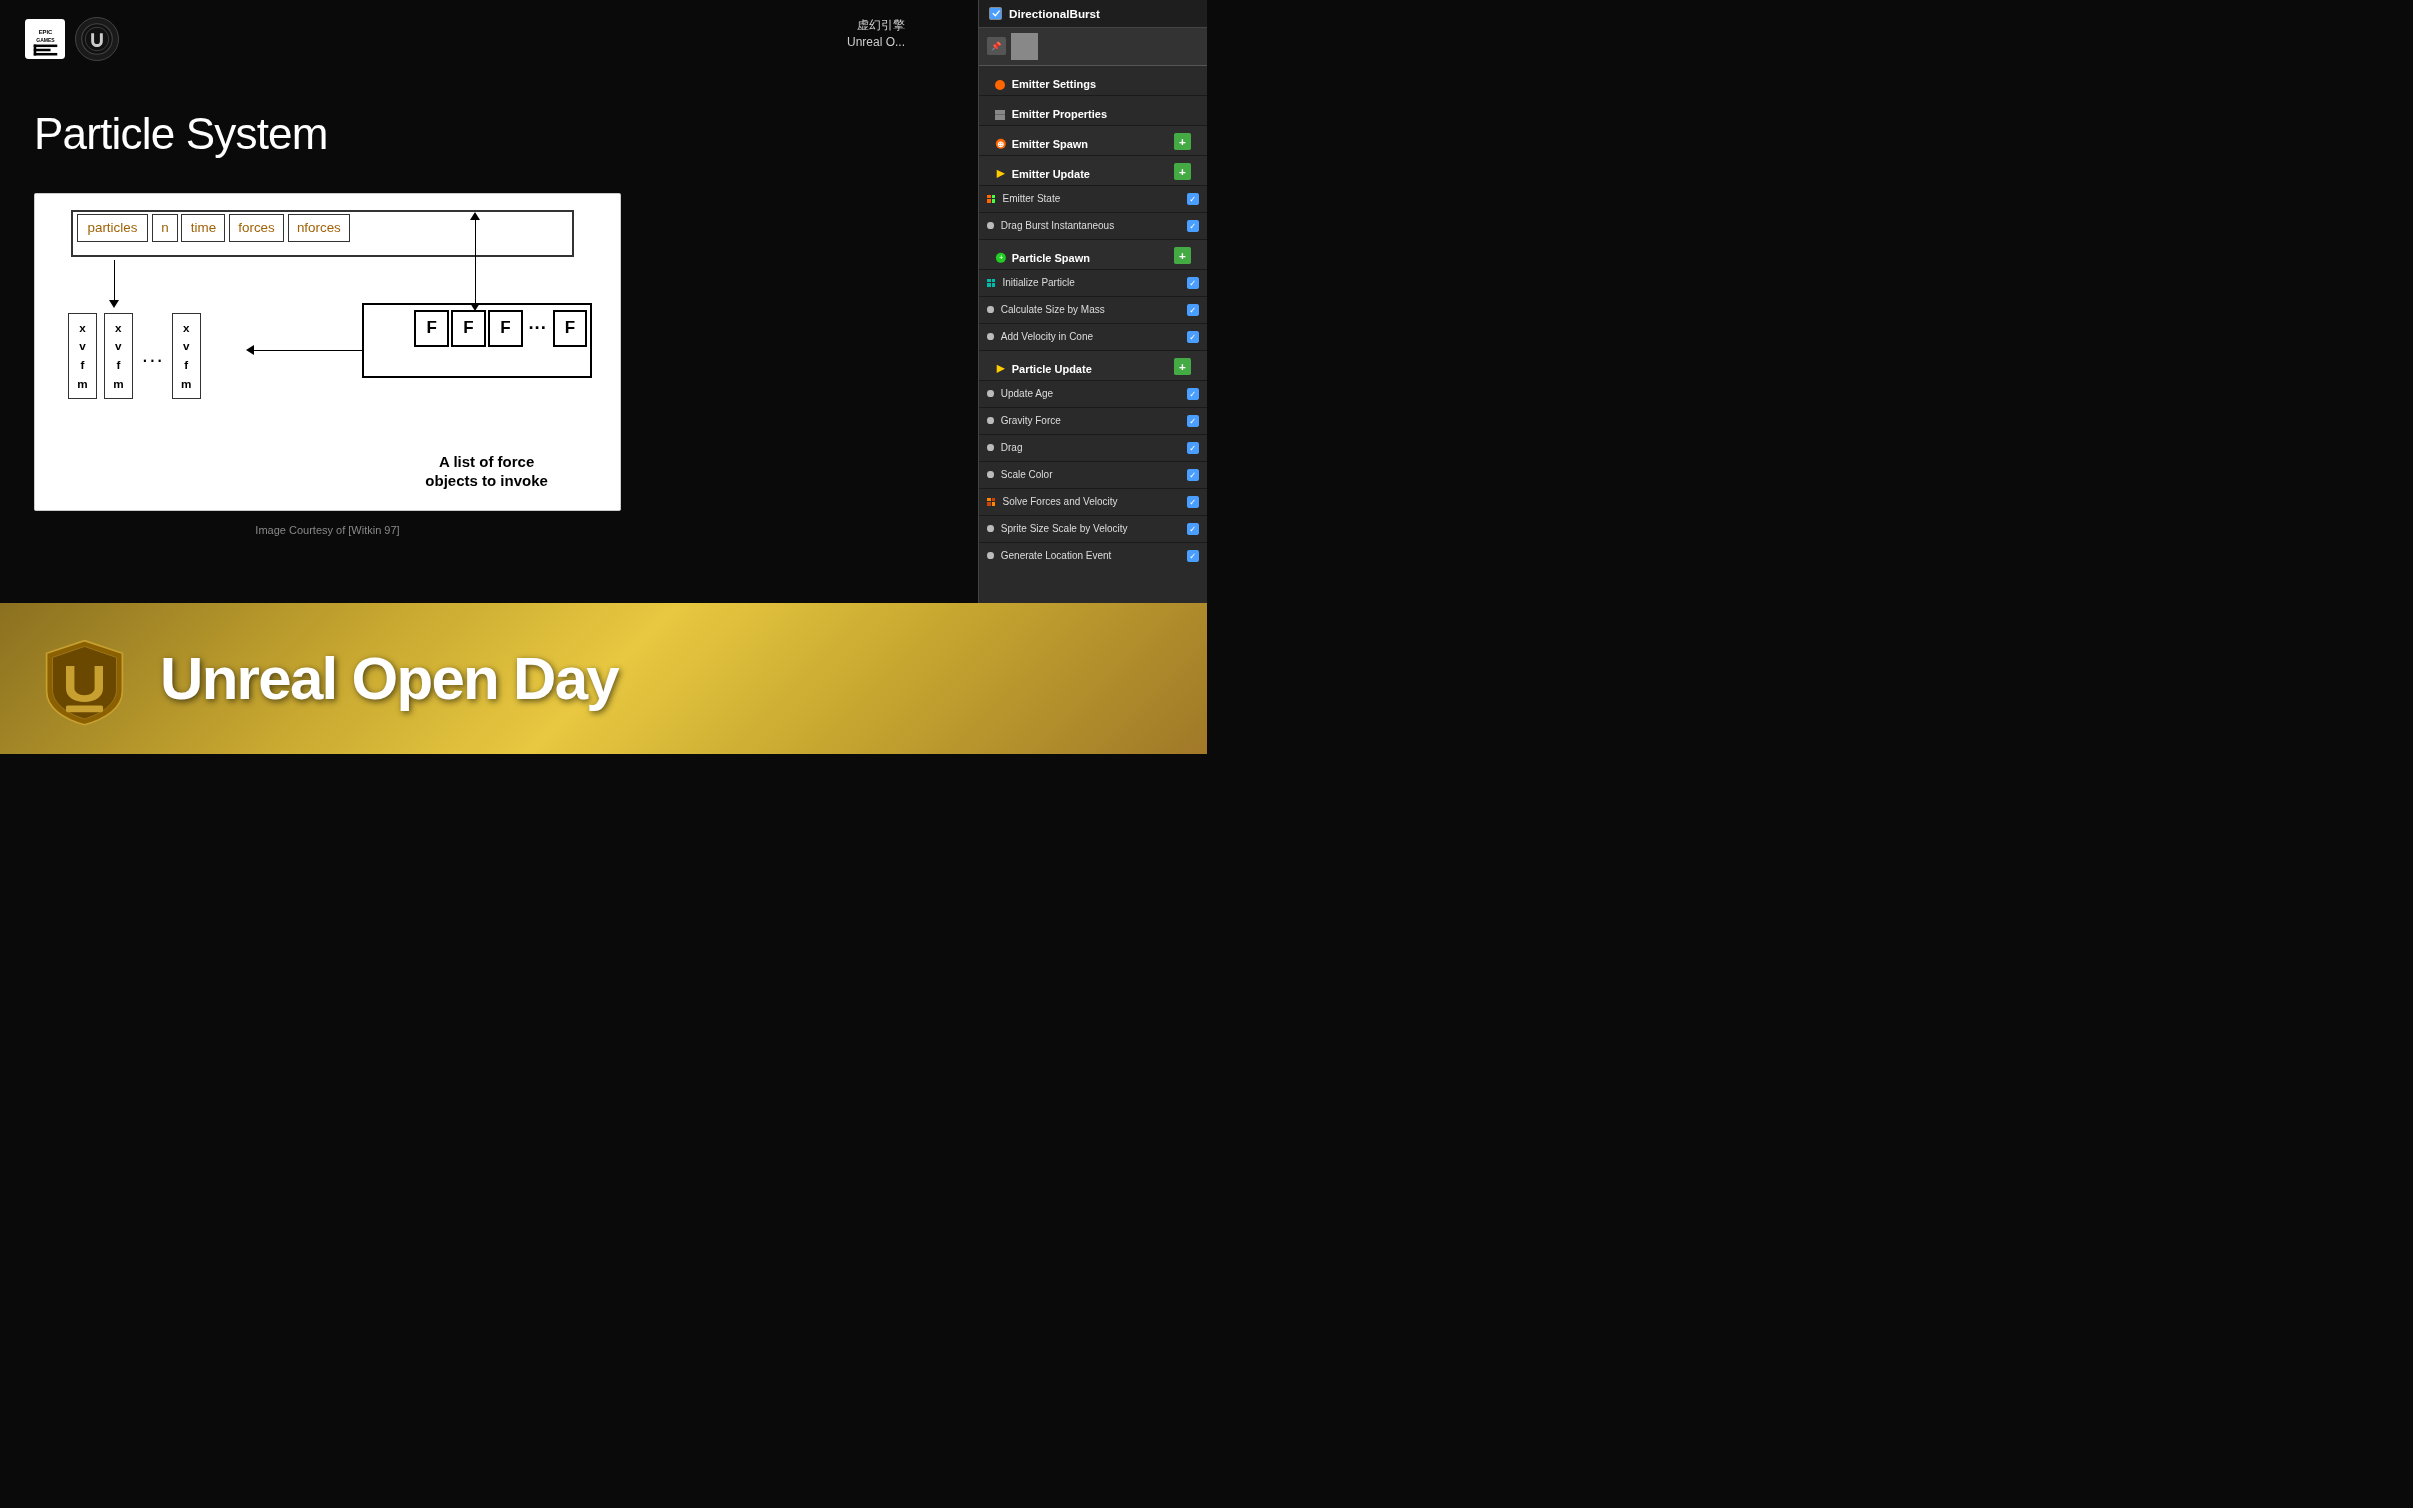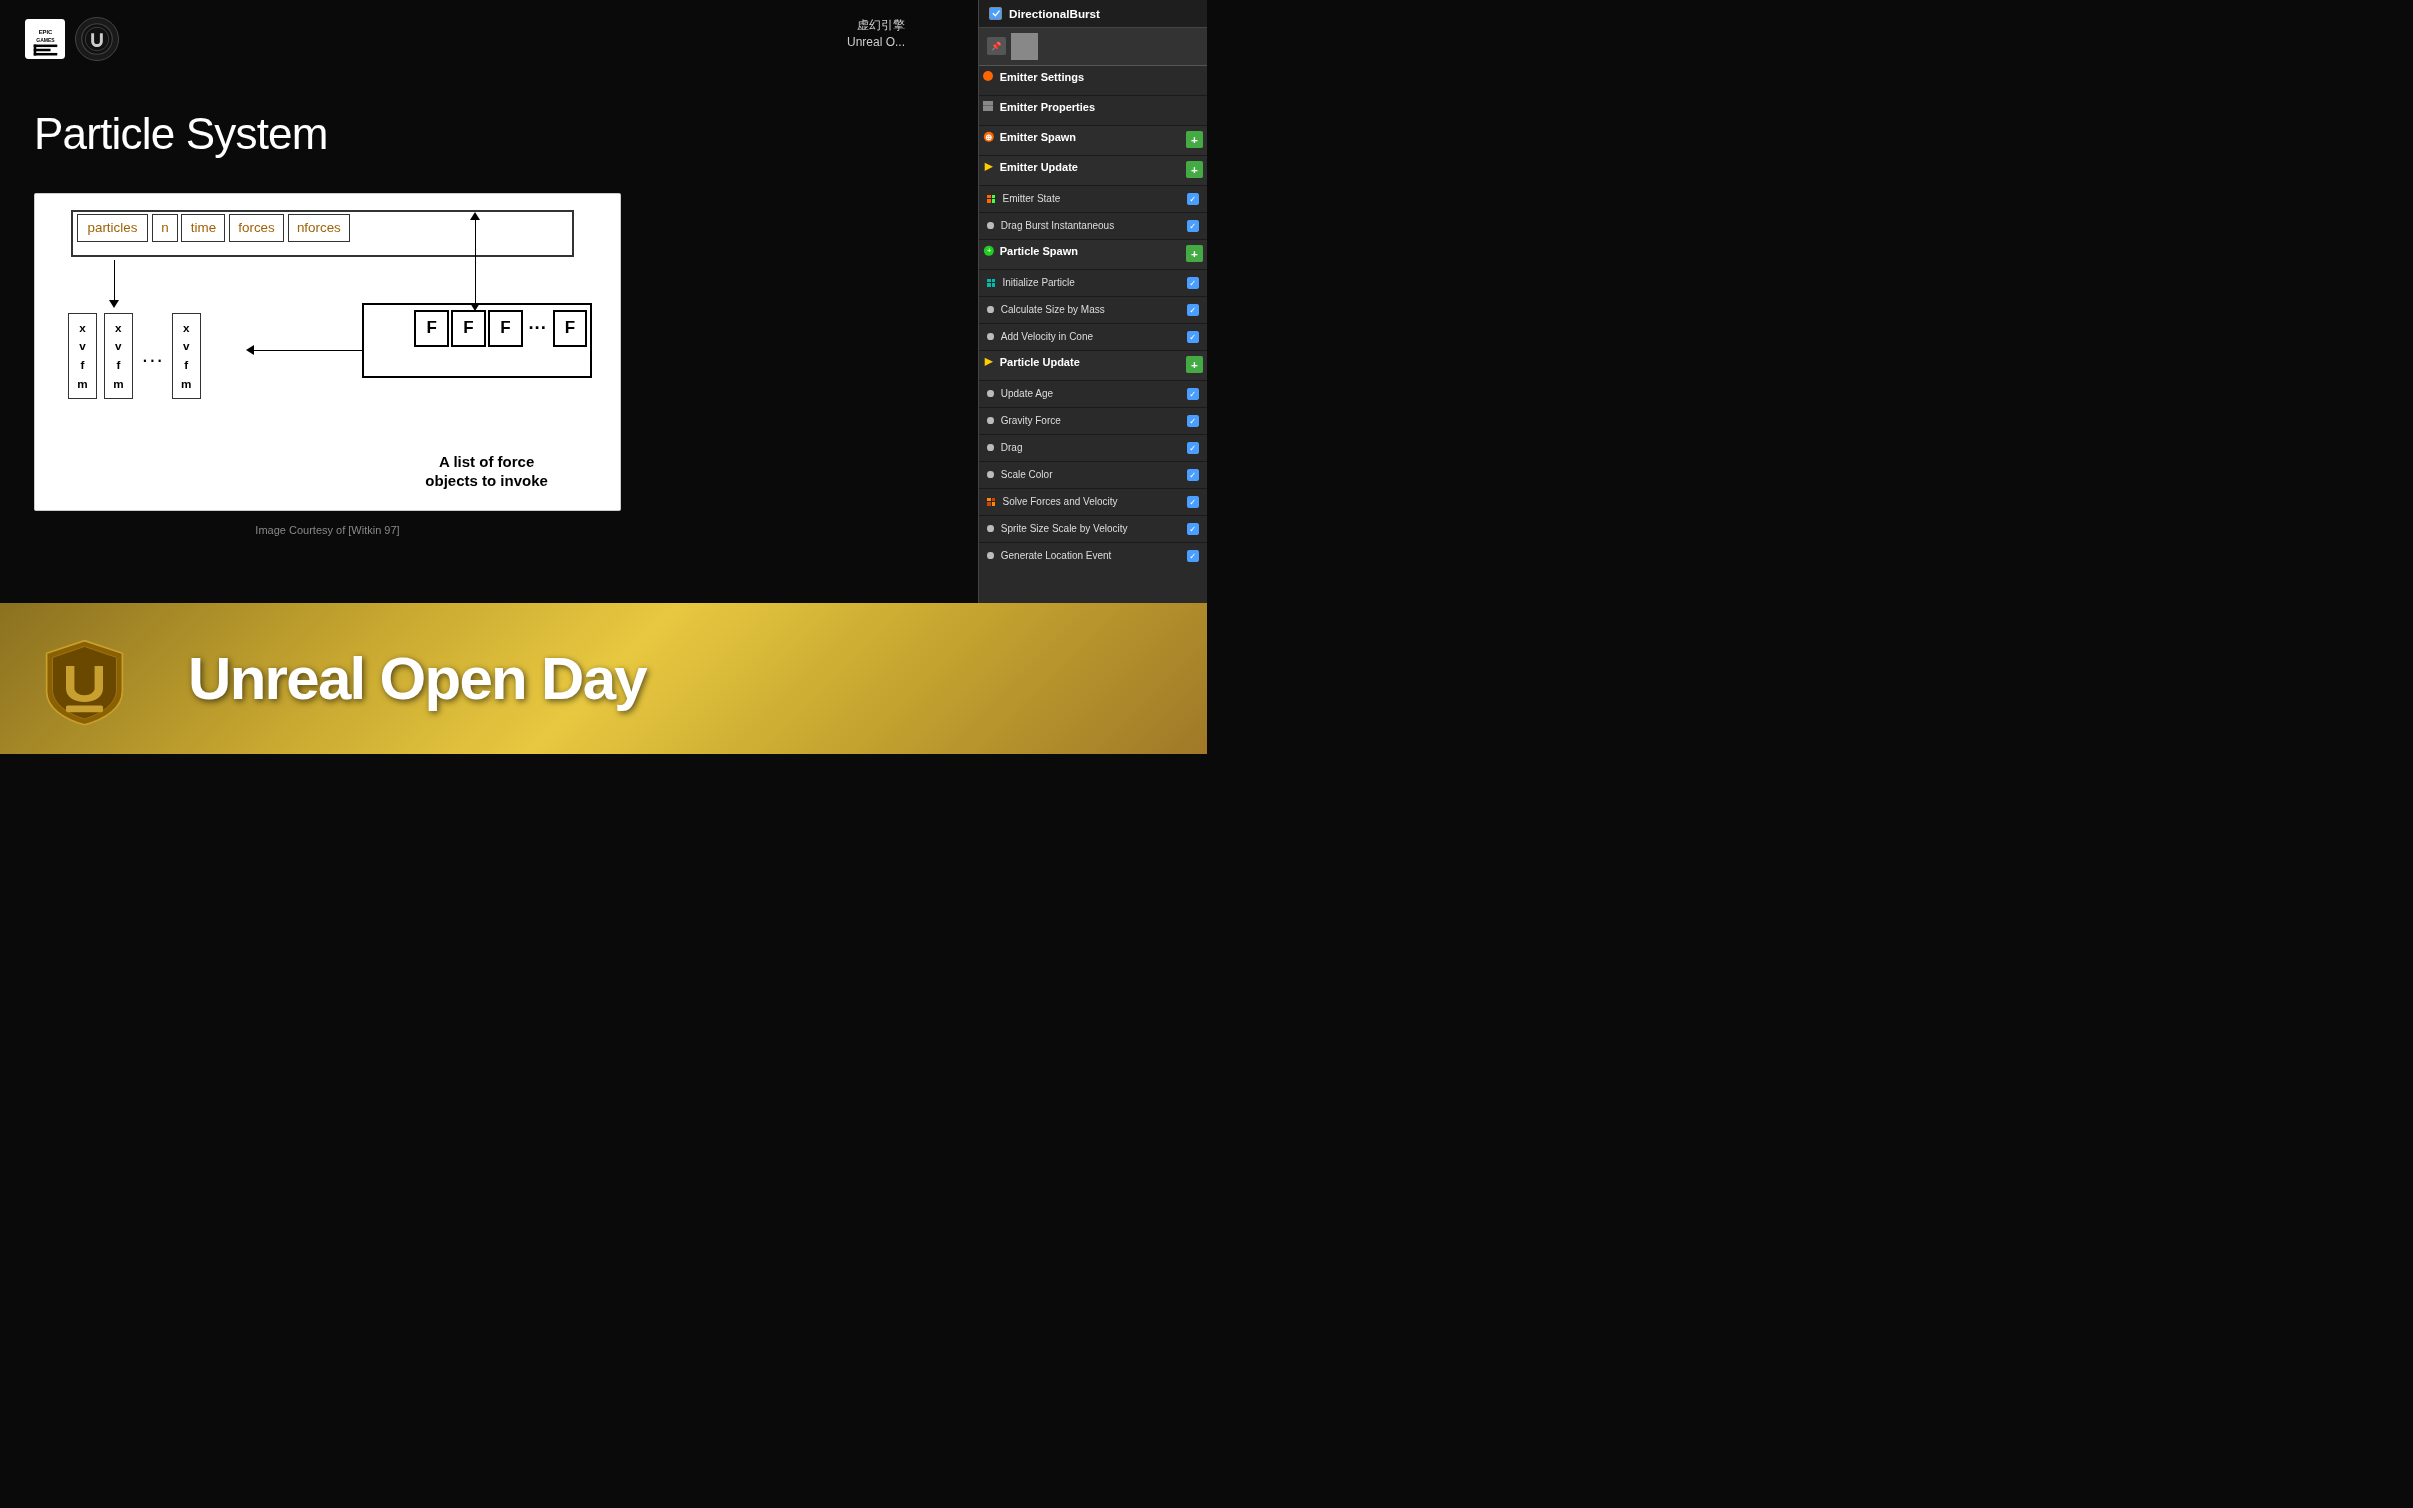--- a/index.html
+++ b/index.html
@@ -186,22 +186,22 @@
       display: flex;
       align-items: center;
       padding: 4.2px 8.4px;
       cursor: pointer;
       border-bottom: 0.8px solid #1a1a1a;
       min-height: 27px;
     }
 
     .section-header {
       display: flex;
-      align-items: flex-start;
-      padding: 5px 4px;
+      align-items: flex-end;
+      padding: 5px 16px;
       min-height: 30px;
       border-bottom: 0.8px solid #1a1a1a;
       cursor: pointer;
     }
 
     .section-label {
       color: #ddd;
       font-size: 10px;
       flex: 1;
     }
@@ -542,18 +542,18 @@
       <path d="M50 5 L95 20 L95 65 C95 85 75 98 50 105 C25 98 5 85 5 65 L5 20 Z" fill="#8B6000" stroke="#C8A030" stroke-width="2"></path>
       <path d="M50 12 L88 25 L88 63 C88 80 70 92 50 98 C30 92 12 80 12 63 L12 25 Z" fill="#6B4800" stroke="#A07820" stroke-width="1"></path>
 
       <path d="M28 35 L28 62 C28 72 38 78 50 78 C62 78 72 72 72 62 L72 35 L62 35 L62 62 C62 66 57 70 50 70 C43 70 38 66 38 62 L38 35 Z" fill="#C8A030"></path>
 
       <rect x="28" y="82" width="44" height="8" fill="#C8A030" rx="2"></rect>
     </g>
   </svg>
 
   <div class="banner-text">
-    <div style="display:flex; align-items:flex-start; flex-wrap:wrap;margin-left:28px;">
+    <div style="display:flex; align-items:flex-start; flex-wrap:wrap;">
       <span style="font-size:60px; font-weight:900; color:#fff; letter-spacing:-1.7px; text-shadow:1.7px 1.7px 6.7px rgba(0,0,0,0.6);">Unreal Open Day </span>
     </div>
   </div>
 </div>
 
 
 </body></html>

